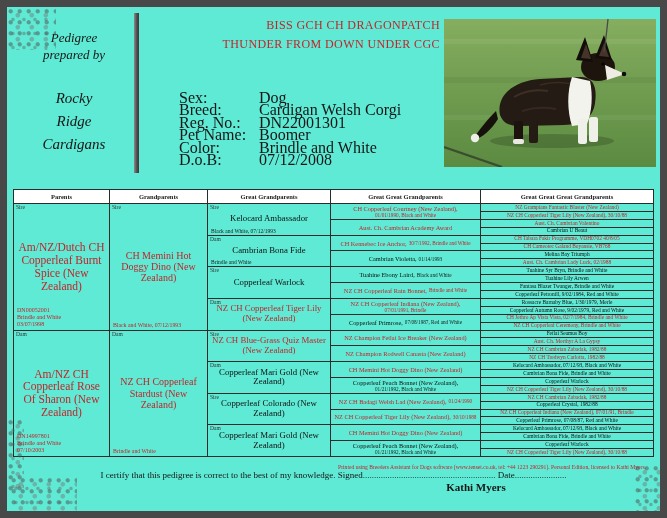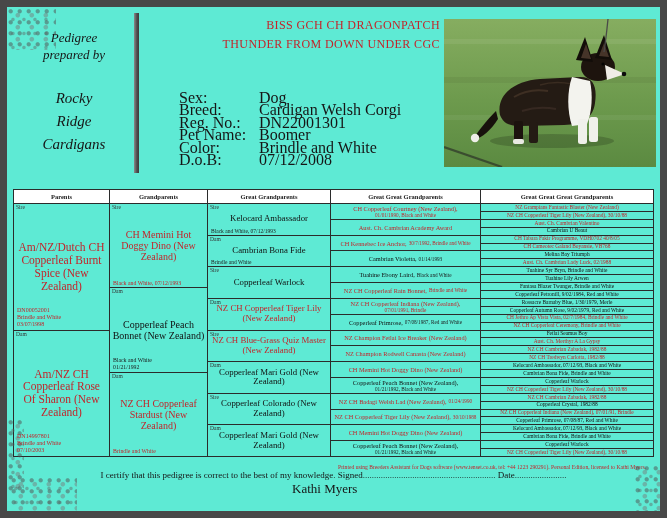--- a/index.html
+++ b/index.html
@@ -57,21 +57,21 @@
   .c3 .subs{position:absolute; left:3px; bottom:1px; font-size:5.5px; text-align:left; line-height:6px;}
   .c4 .cell{flex-direction:row; flex-wrap:wrap; align-content:center; column-gap:2px;}
   .c4 .nm{font-size:6.3px; display:inline;}
   .c4 .subs{font-size:5.2px; display:inline;}
   .c4 .subs div{display:inline;}
   .c5 .cell{padding:0 1px;}
   .c5 .nm{font-size:5.4px; white-space:nowrap; line-height:1;}
   
   .printed{margin-top:7px; text-align:right; padding-right:14px; font-size:5.6px; color:var(--red);}
   .certify{margin-top:0; text-align:center; font-size:9px;}
-  .sig{text-align:left; padding-left:285px; font-size:13px; margin-top:1px;}
+  .sig{text-align:center; padding-left:285px; font-size:11px; margin-top:1px;font-weight:bold;}
 </style>
 </head>
 <body>
 
 <div class="page">
   <div class="speck" style="left:1px;top:1px;width:48px;height:42px;"></div>
   <div class="speck" style="left:1px;top:412px;width:16px;height:72px;"></div>
   <div class="speck" style="left:4px;top:470px;width:66px;height:42px;"></div>
   <div class="speck" style="left:628px;top:458px;width:34px;height:52px;"></div>
 
@@ -184,28 +184,20 @@
           </div>
         </div>
       <div class="ped-col c2">
           <div class="cell red">
             <span class="role">Sire</span>
             <div class="nm">CH Memini Hot Doggy Dino (New Zealand)</div>
             <div class="subs">
               <div>Black and White, 07/12/1993</div>
             </div>
           </div>
-          <div class="cell blk">
-            <span class="role">Dam</span>
-            <div class="nm">Copperleaf Peach Bonnet (New Zealand)</div>
-            <div class="subs">
-              <div>Black and White</div>
-              <div>01/21/1992</div>
-            </div>
-          </div>
           <div class="cell red">
             <span class="role">Dam</span>
             <div class="nm">NZ CH Copperleaf Stardust (New Zealand)</div>
             <div class="subs">
               <div>Brindle and White</div>
             </div>
           </div>
         </div>
       <div class="ped-col c3">
           <div class="cell blk">

